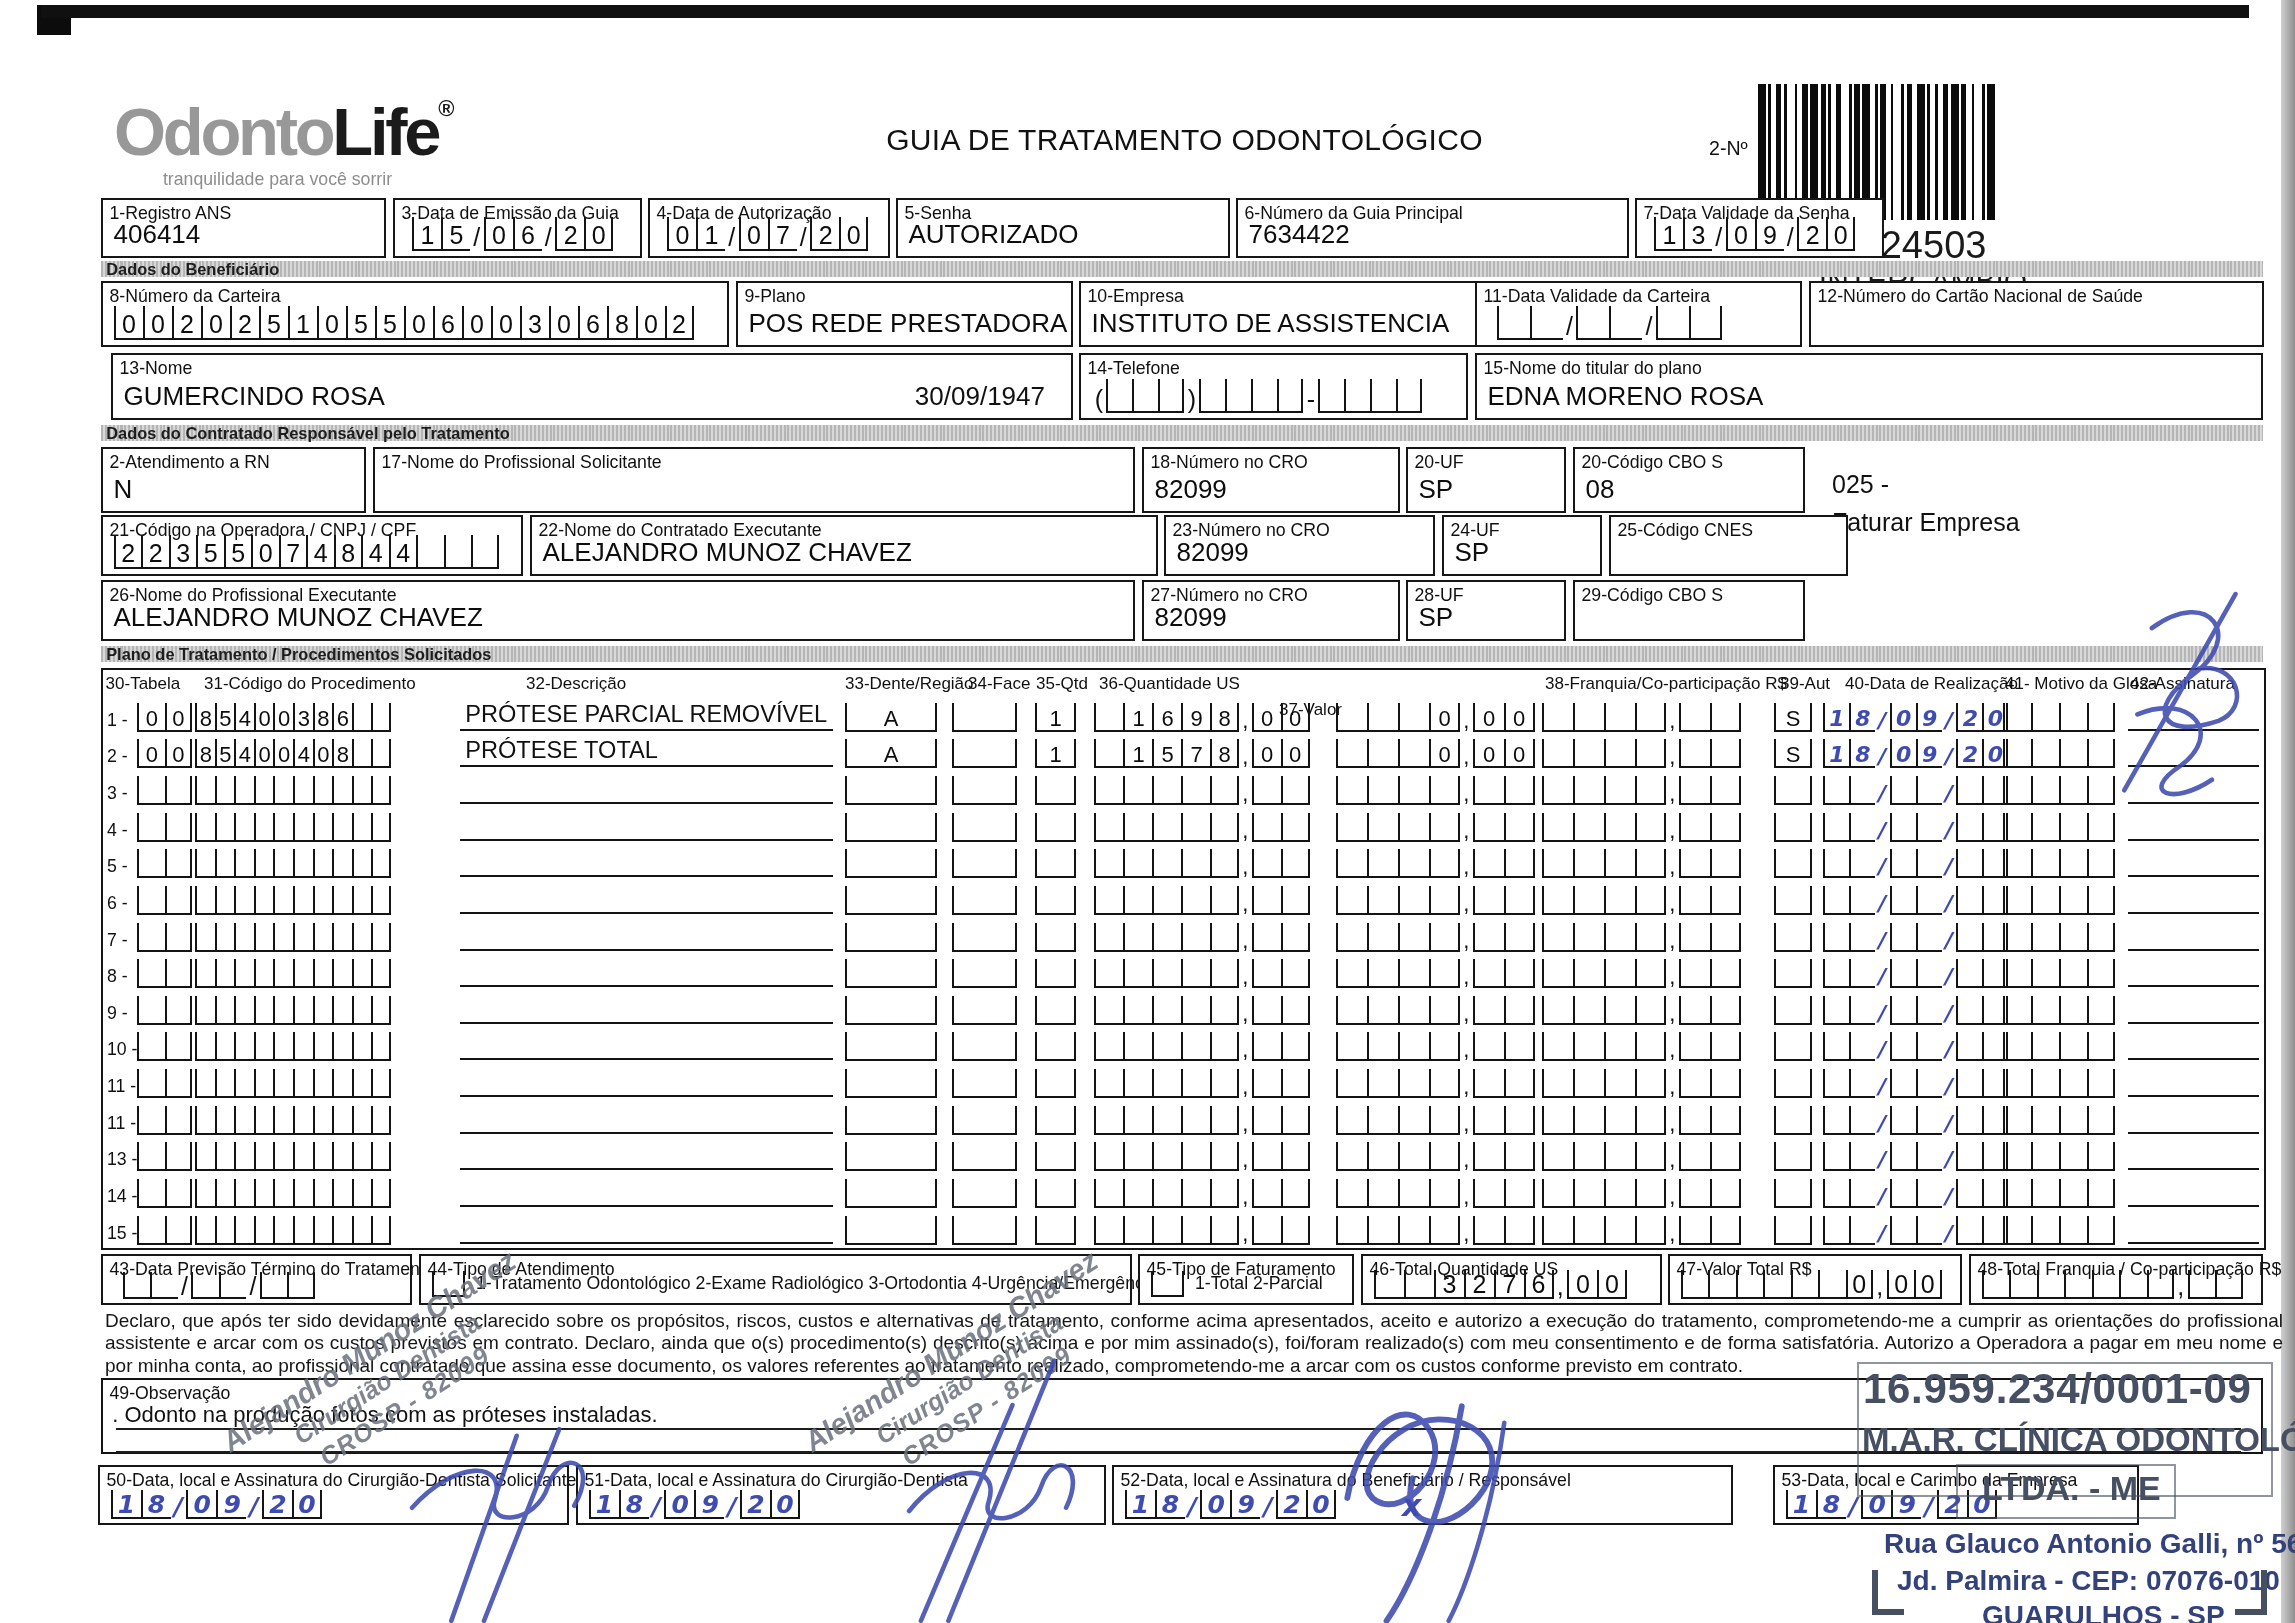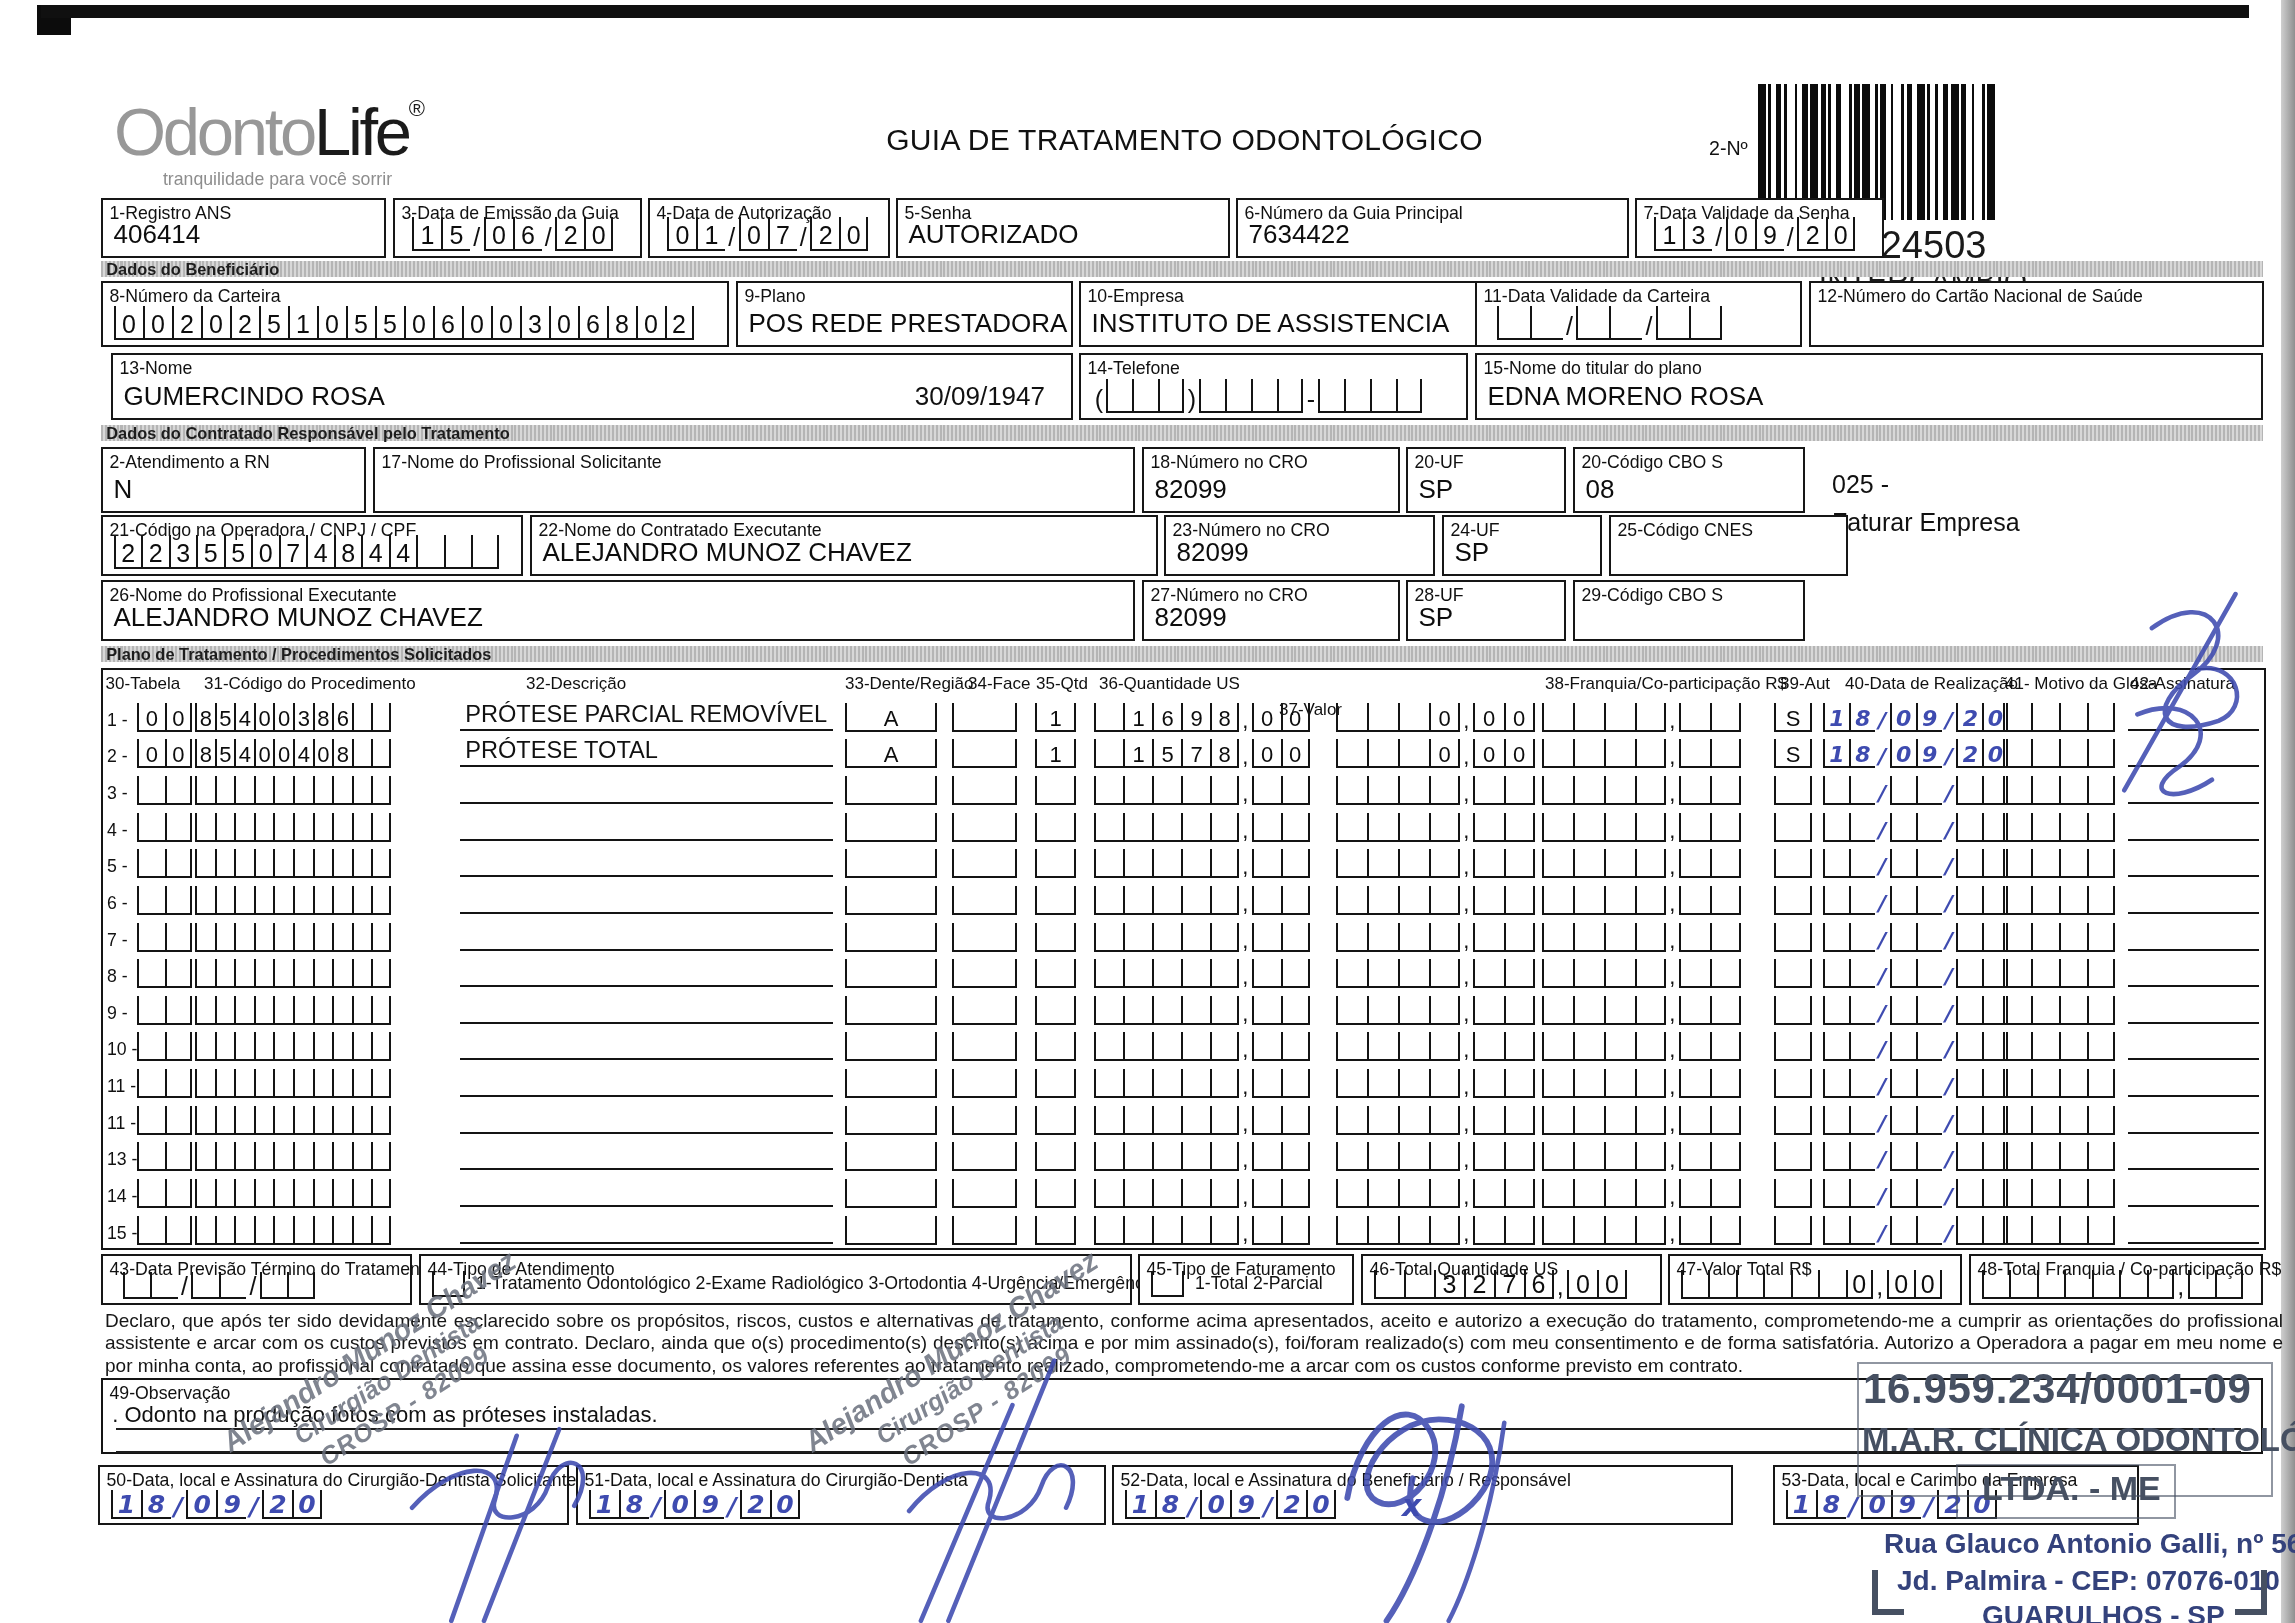--- a/index.html
+++ b/index.html
@@ -21,21 +21,21 @@
   .cc{box-sizing:border-box;border-left:2px solid #141414;border-bottom:2.6px solid #141414;
       height:34px;display:flex;align-items:flex-end;justify-content:center;
       font-size:25px;line-height:1.02;color:#0d0d0d;font-weight:500;}
   .cc.endr{border-right:2px solid #141414;}
   .sep{font-size:25px;font-weight:500;align-self:flex-end;padding:0 3.3px;line-height:1.02;}
   .ink{color:#3e4bb0 !important;font-family:"DejaVu Sans", sans-serif;
        font-style:italic;font-weight:bold;}
   .title{position:absolute;left:805px;top:123px;width:759px;text-align:center;
        font-size:30px;font-weight:500;letter-spacing:0.3px;}
   .logo{position:absolute;left:114px;top:98px;width:327px;}
-  .logo .big{font-size:67px;font-weight:normal;letter-spacing:-3.3px;line-height:1;}
+  .logo .big{font-size:67px;font-weight:bold;letter-spacing:-3.3px;line-height:1;}
   .logo .odo{color:#989898;}
   .logo .life{color:#1b1b1b;}
   .logo .reg{font-size:22px;color:#1b1b1b;vertical-align:top;}
   .logo .tag{display:block;text-align:center;font-size:17.7px;color:#8d8d8d;margin-top:3.9px;}
   .bclabel{position:absolute;left:1709px;top:137px;font-size:19.6px;}
   #barcode{position:absolute;left:1758px;top:84px;height:136px;display:flex;align-items:stretch;}
   #barcode div{background:#0b0b0b;}
   .bcnum{position:absolute;left:1766px;top:224px;width:314px;text-align:center;
        font-size:38px;color:#1a1a1a;}
   .bcsub{position:absolute;left:1766px;top:264px;width:314px;text-align:center;

